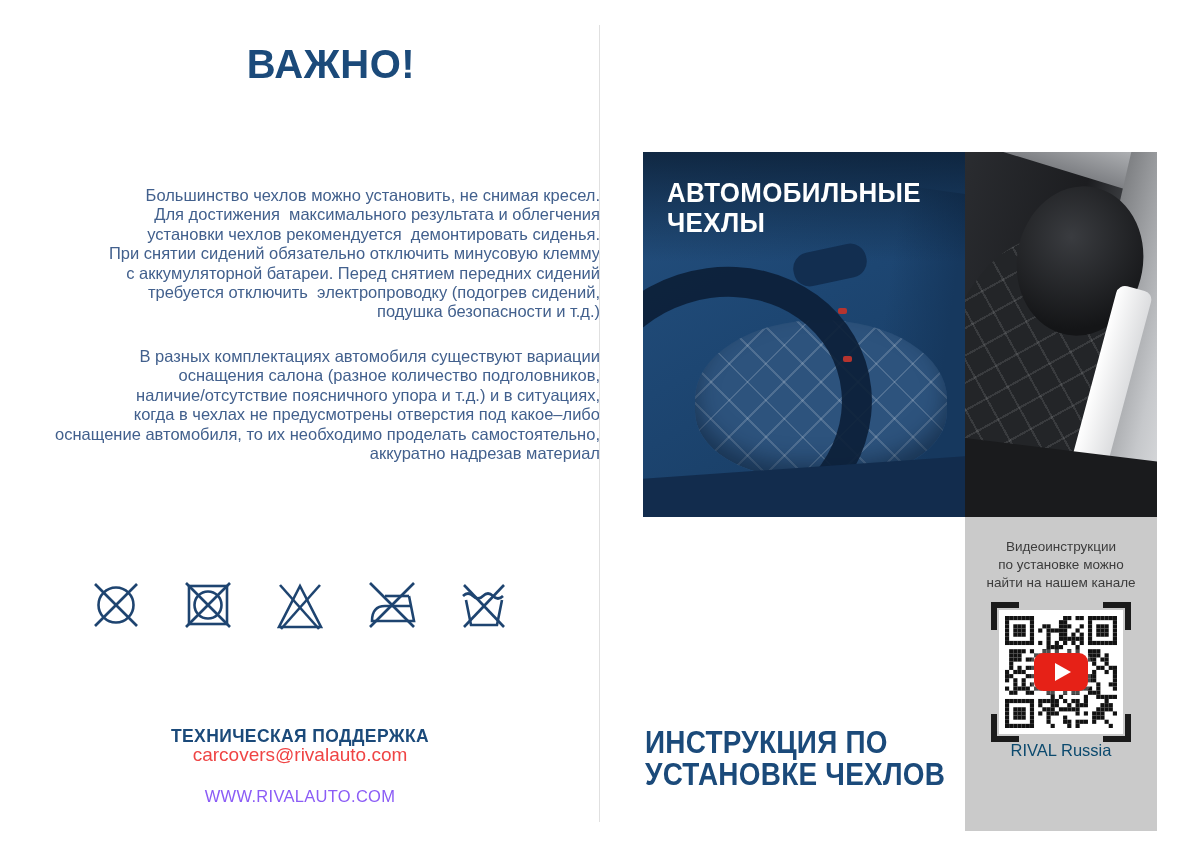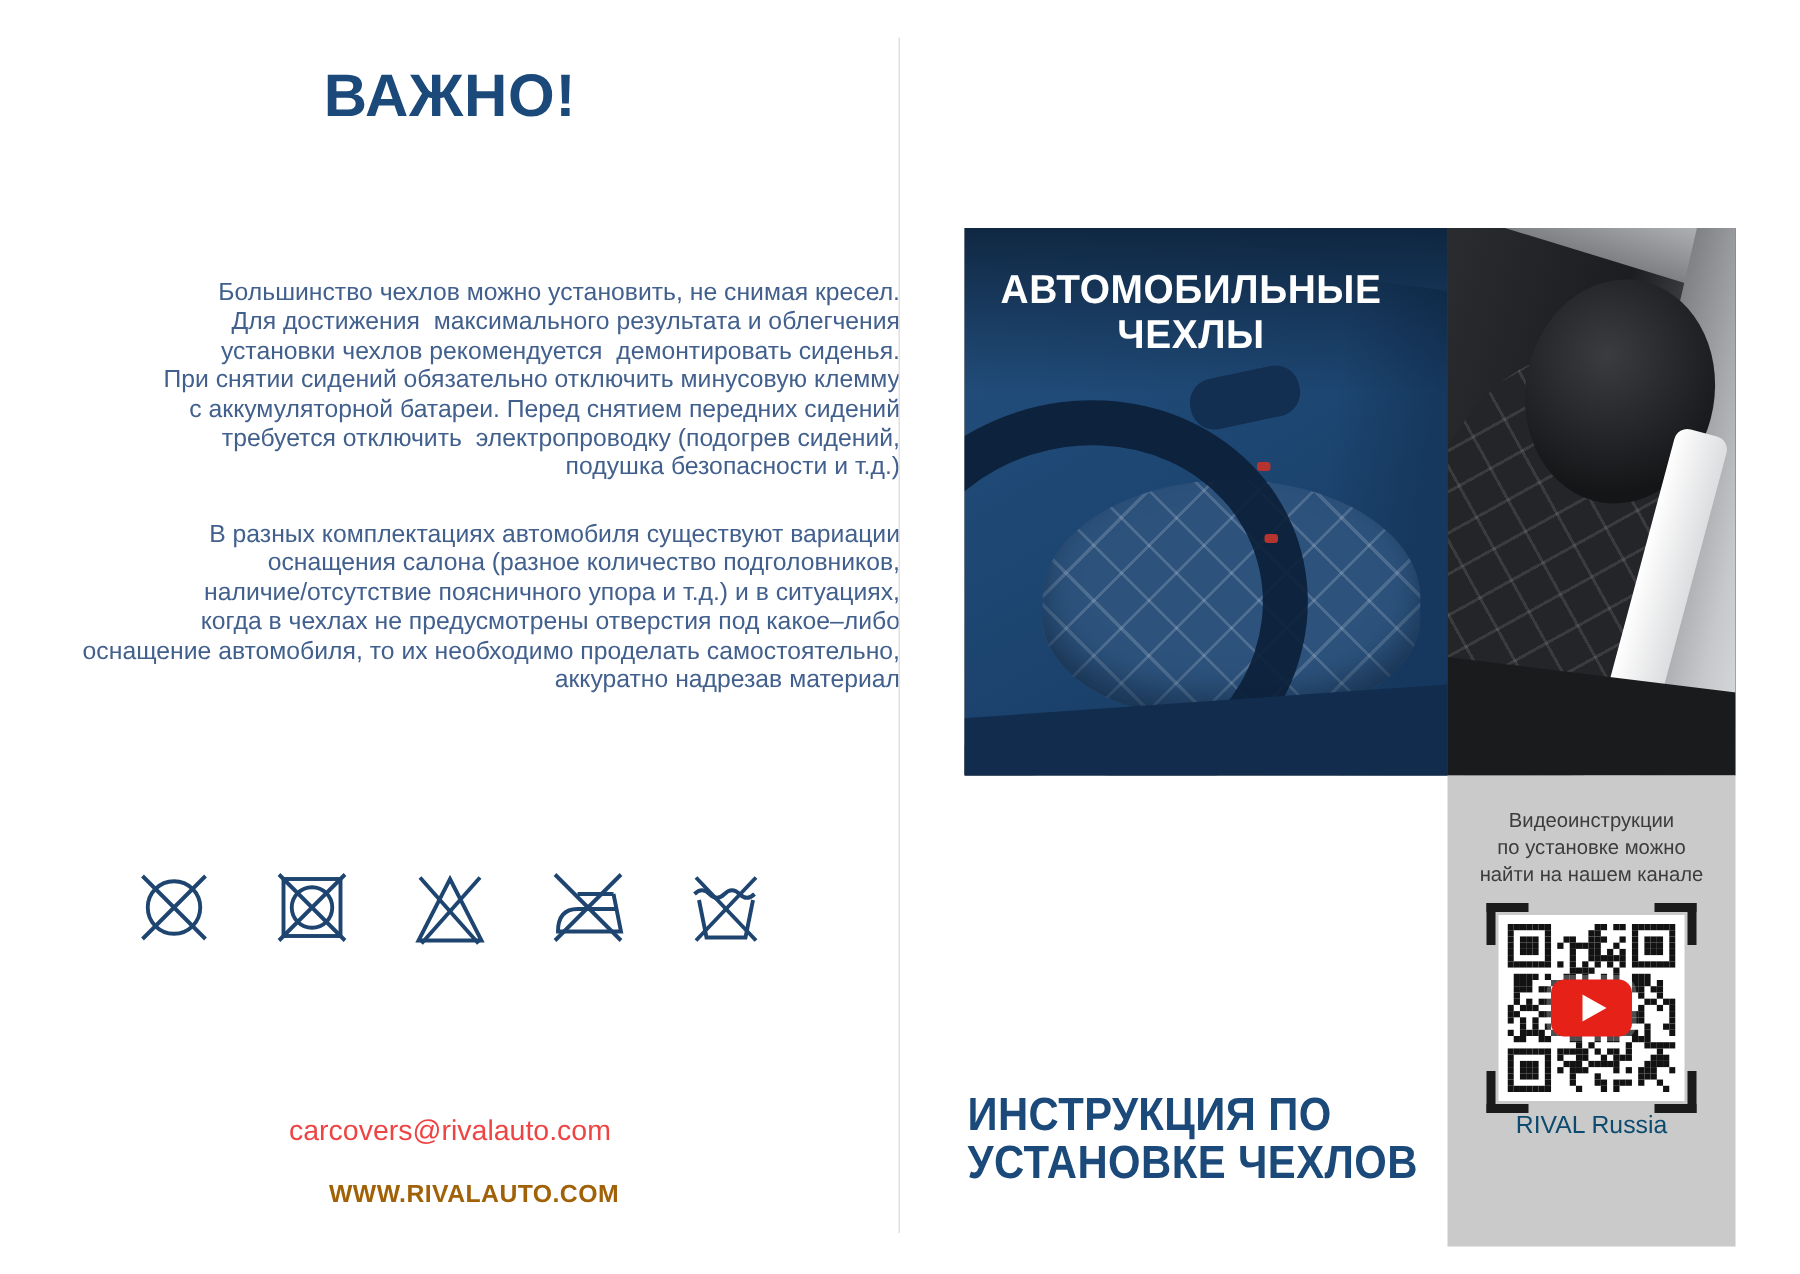--- a/index.html
+++ b/index.html
@@ -2,44 +2,44 @@
 <html><head>
 <meta charset="utf-8">
 <style>
   html,body{margin:0;padding:0;background:#ffffff;}
   #page{position:relative;width:1200px;height:849px;background:#ffffff;overflow:hidden;
         font-family:"Liberation Sans",sans-serif;}
 
   
   .left-col{position:absolute;left:0;top:0;width:600px;height:849px;}
   .heading{position:absolute;left:0;top:42px;width:600px;text-align:center;
-           font-size:40px;font-weight:bold;letter-spacing:.5px;color:#1b4a7a;}
+           font-size:40px;font-weight:bold;letter-spacing:.5px;color:#1b4a7a;padding-left:31px;}
   .body-par{position:absolute;left:0;width:600px;text-align:right;white-space:pre-wrap;
             font-size:16.5px;line-height:19.4px;color:#42608d;}
   .par1{top:186px;}
   .par2{top:347px;}
 
   .care-row{position:absolute;left:0;top:577px;width:600px;display:flex;
             justify-content:center;gap:36px;}
   .care-ic{width:56px;height:56px;}
   .care-ic svg{display:block;}
 
   .support-title{position:absolute;left:0;top:726px;width:600px;text-align:center;
                  font-size:17.5px;font-weight:bold;letter-spacing:.4px;color:#1b4a7a;}
   .support-email{position:absolute;left:0;top:744px;width:600px;text-align:center;
                  font-size:19px;font-weight:normal;color:#ef4444;}
   .support-site{position:absolute;left:0;top:787px;width:600px;text-align:center;
-                font-size:16.5px;font-weight:bold;letter-spacing:.3px;color:#a16207;padding-left:16px;}
+                font-size:16.5px;font-weight:normal;letter-spacing:.3px;color:#8b5cf6;}
 
   
   .divider{position:absolute;left:599px;top:25px;width:1px;height:797px;background:#e0e0e0;}
 
   
   .photo{position:absolute;left:643px;top:152px;width:514px;height:365px;overflow:hidden;
-         background:#17181a;text-align:center;}
+         background:#17181a;}
   .photo *{position:absolute;}
   
   .rz{left:322px;top:0;width:192px;height:365px;overflow:hidden;
       background:linear-gradient(105deg,#2a2c30 0%,#1c1d20 45%,#55585c 72%,#b9bbbe 100%);}
   .rz-band{left:18px;top:-34px;width:300px;height:72px;transform:rotate(17deg);
            background:linear-gradient(#d9dbdd,#7e8084);}
   .rz-door{right:-52px;top:-30px;width:120px;height:440px;transform:rotate(13deg);
            background:linear-gradient(to right,#7f8184,#c6c8cb 60%,#e3e4e6);}
   .rz-sill{left:118px;top:132px;width:36px;height:270px;transform:rotate(15deg);
            border-radius:9px;background:linear-gradient(to right,#ffffff,#dcdddf);}
@@ -162,20 +162,21 @@
       <span class="care-ic">
         <svg width="56" height="56" viewBox="0 0 56 56" fill="none" stroke="#1e4470" stroke-width="2.6">
           <path d="M7,19 q5,-5 10,0 q5,5 10,0 q5,-5 10,0 q5,5 10,0"></path>
           <path d="M10,23 L15,48 H41 L46,23"></path>
           <line x1="8" y1="8" x2="48" y2="50"></line>
             <line x1="48" y1="8" x2="8" y2="50"></line>
         </svg>
       </span>
     </div>
 
+    <div class="support-title">ТЕХНИЧЕСКАЯ ПОДДЕРЖКА</div>
     <div class="support-email">carcovers@rivalauto.com</div>
     <div class="support-site">WWW.RIVALAUTO.COM</div>
   </div>
 
   <div class="divider"></div>
 
   <div class="photo">
     <div class="rz">
       <div class="rz-band"></div>
       <div class="rz-door"></div>

